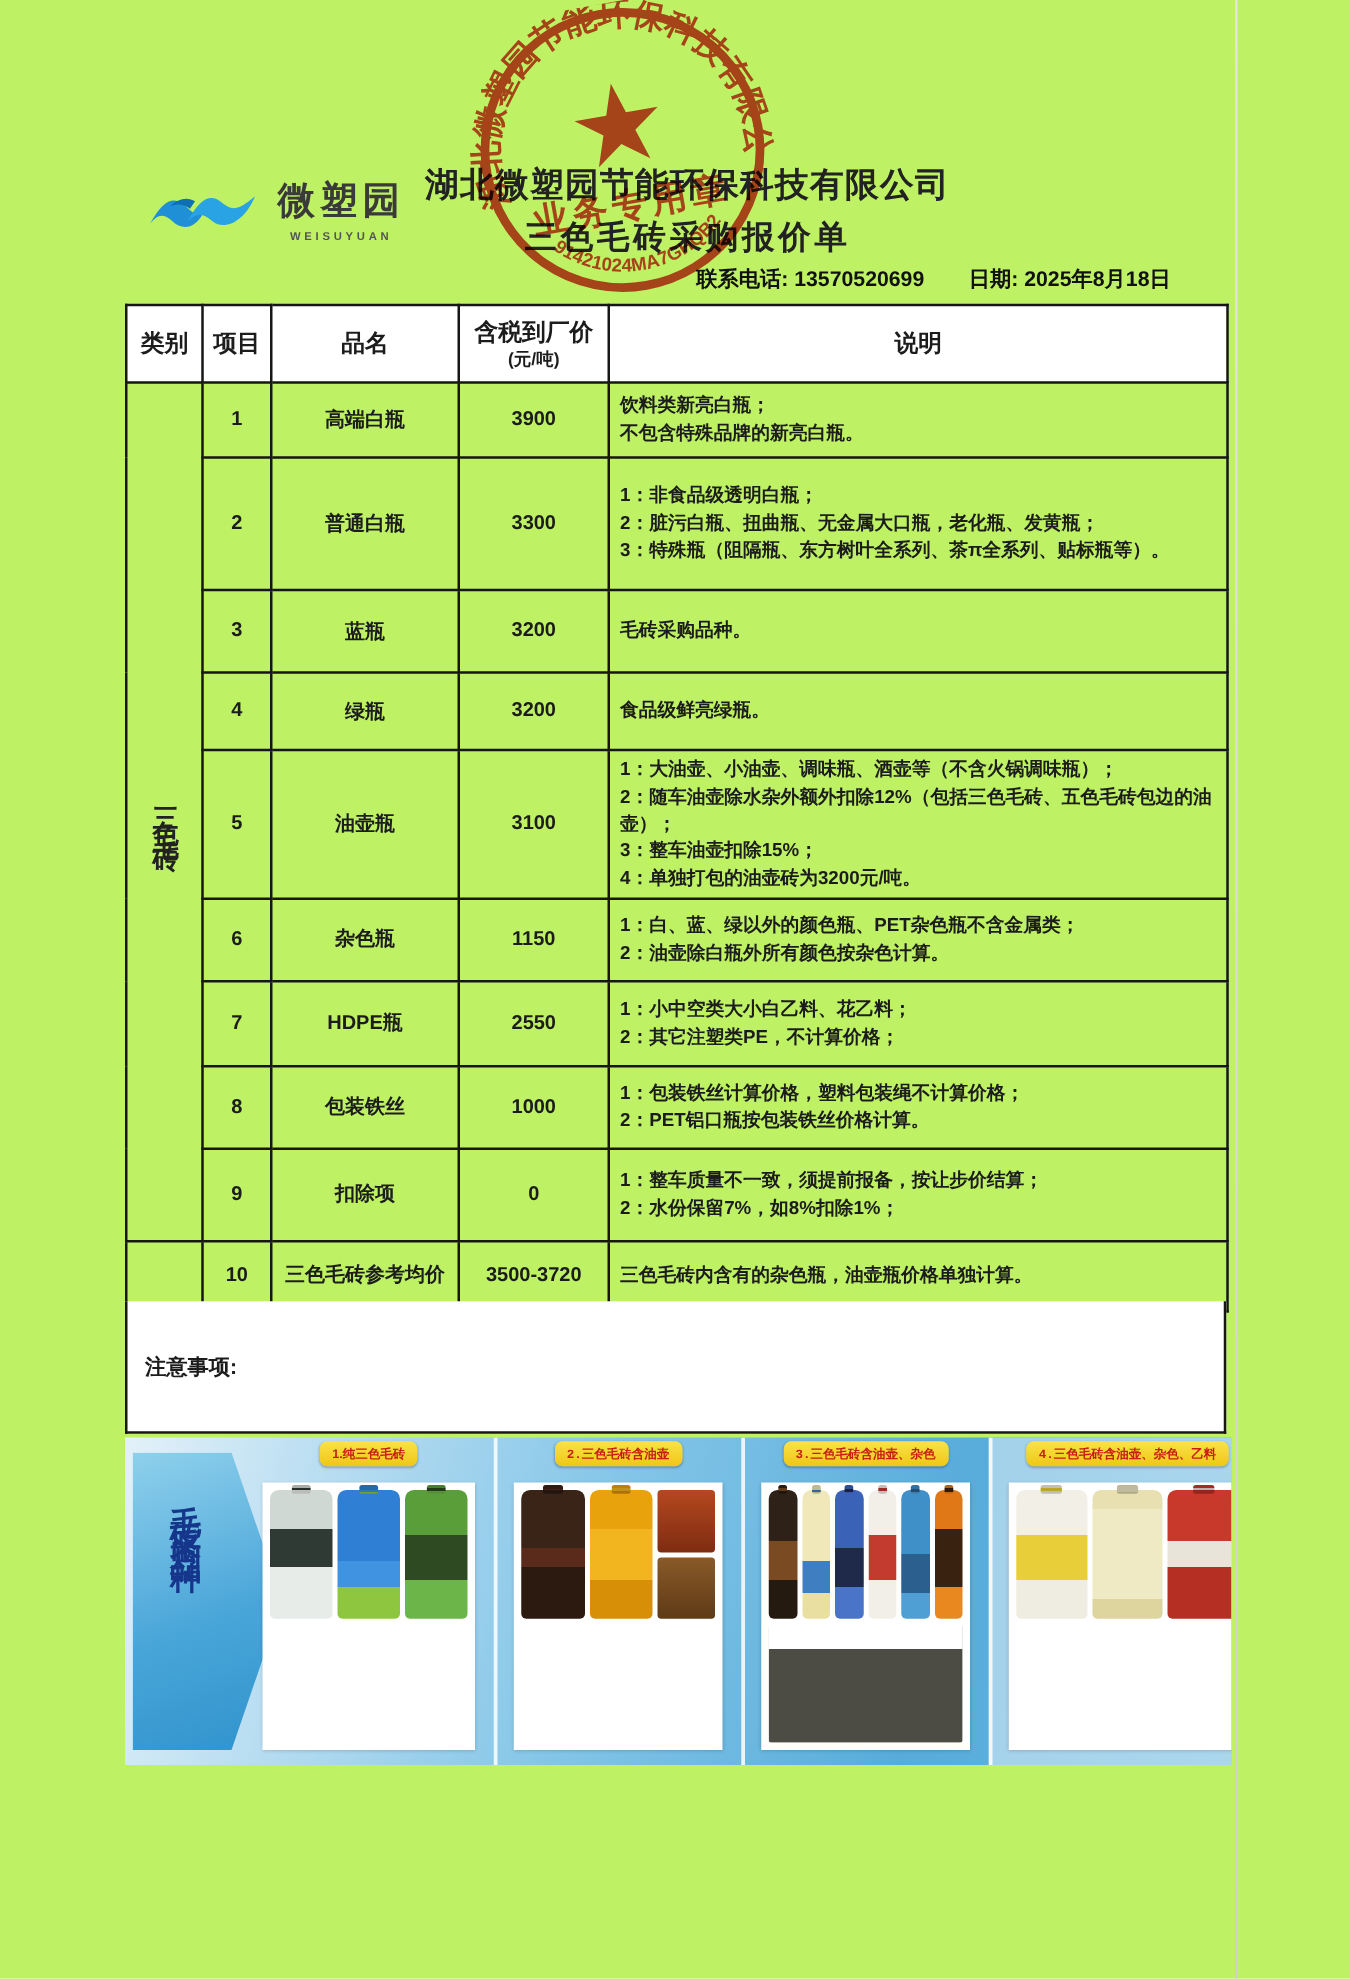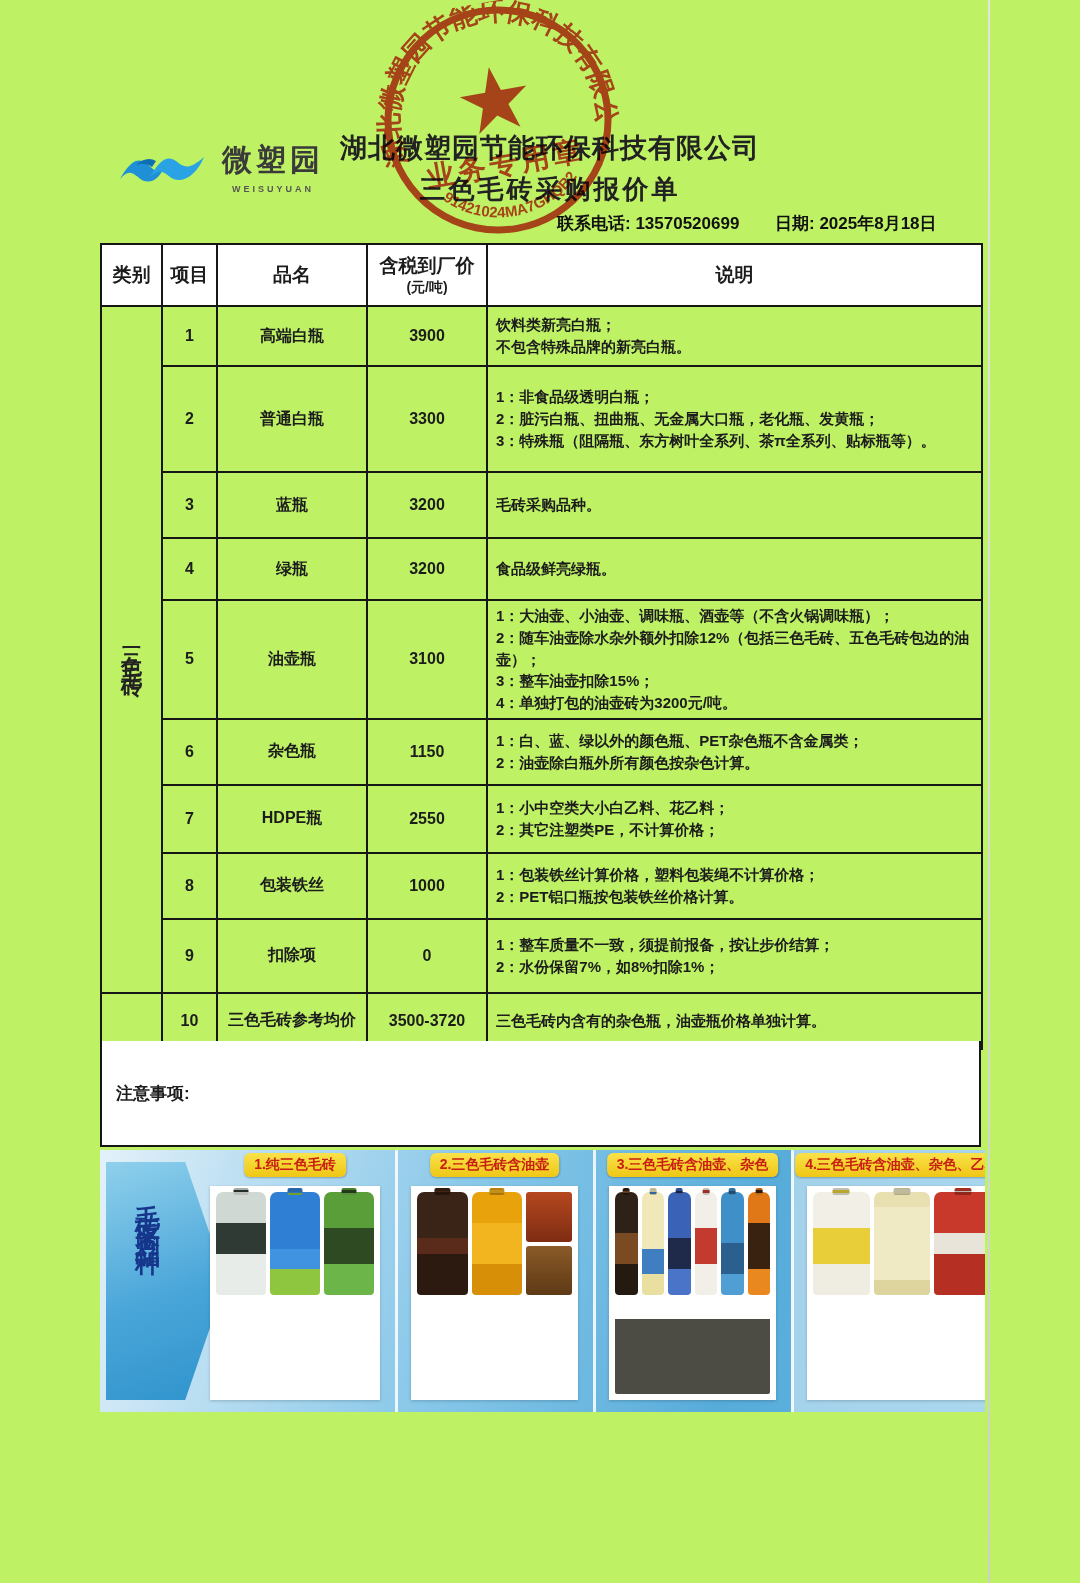--- a/index.html
+++ b/index.html
@@ -43,25 +43,25 @@
 
   
   .strip { position:absolute; left:100px; top:1150px; width:885px; height:262px;
            background:linear-gradient(105deg,#e3f1f9 0%,#bcdff2 16%,#85c6e8 42%,#57acda 72%,#65b6e0 100%); overflow:hidden; }
   .chevron { position:absolute; left:6px; top:12px; width:120px; height:238px;
              background:linear-gradient(160deg,#8fd0ec 0%,#4aa6d9 55%,#2f93cc 100%);
              clip-path:polygon(0 0,66% 0,100% 50%,66% 100%,0 100%); }
   .chevron .vtext { position:absolute; left:26px; top:22px; writing-mode:vertical-rl; text-orientation:upright;
                     font-size:25px; font-weight:800; color:#16368c; letter-spacing:9px; }
   .panel { position:absolute; top:0; height:262px; width:196px; }
-  .panel + .panel { border-left:3px solid rgba(255,255,255,.85); }
+  .panel + .panel { border-left:3px solid rgba(255,255,255,.85);font-family:Liberation Mono, monospace; }
   .p1{left:97px} .p2{left:295px} .p3{left:493px} .p4{left:691px; width:219px; background:rgba(255,255,255,.45);}
   .pill { position:absolute; top:3px; left:50%; transform:translateX(-50%); white-space:nowrap;
           background:linear-gradient(#fae24a,#efc715); border-radius:6px; padding:3px 10px;
-          font-size:14px; font-weight:800; color:#c81f12; box-shadow:0 1px 2px rgba(0,0,0,.25); }
+          font-size:10px; font-weight:800; color:#c81f12; box-shadow:0 1px 2px rgba(0,0,0,.25); }
   .card { position:absolute; left:13px; right:13px; top:36px; bottom:12px; background:#fff; padding:6px; box-shadow:0 1px 3px rgba(0,0,0,.2); display:flex; flex-direction:column; gap:5px; }
   .bottles { flex:1.1; display:flex; gap:4px; align-items:stretch; }
   .bt { flex:1; border-radius:7px 7px 4px 4px; position:relative; }
   .bt:before { content:""; position:absolute; top:-4px; left:50%; transform:translateX(-50%); width:30%; height:7px; border-radius:2px; background:inherit; filter:brightness(.8); }
   .twocol { flex:.9; display:flex; flex-direction:column; gap:4px; }
   .tile { flex:1; border-radius:3px; }
   .bale { flex:1; border-radius:2px;
           background:#3b3b35 repeating-linear-gradient(47deg,rgba(255,255,255,.10) 0 3px,transparent 3px 8px),
                      repeating-linear-gradient(-38deg,rgba(0,0,0,.35) 0 2px,transparent 2px 6px); }
   .bale.wide { background:linear-gradient(#ffffff 0 20%,#4c4c45 20% 100%),#4c4c45; background-blend-mode:normal; }

